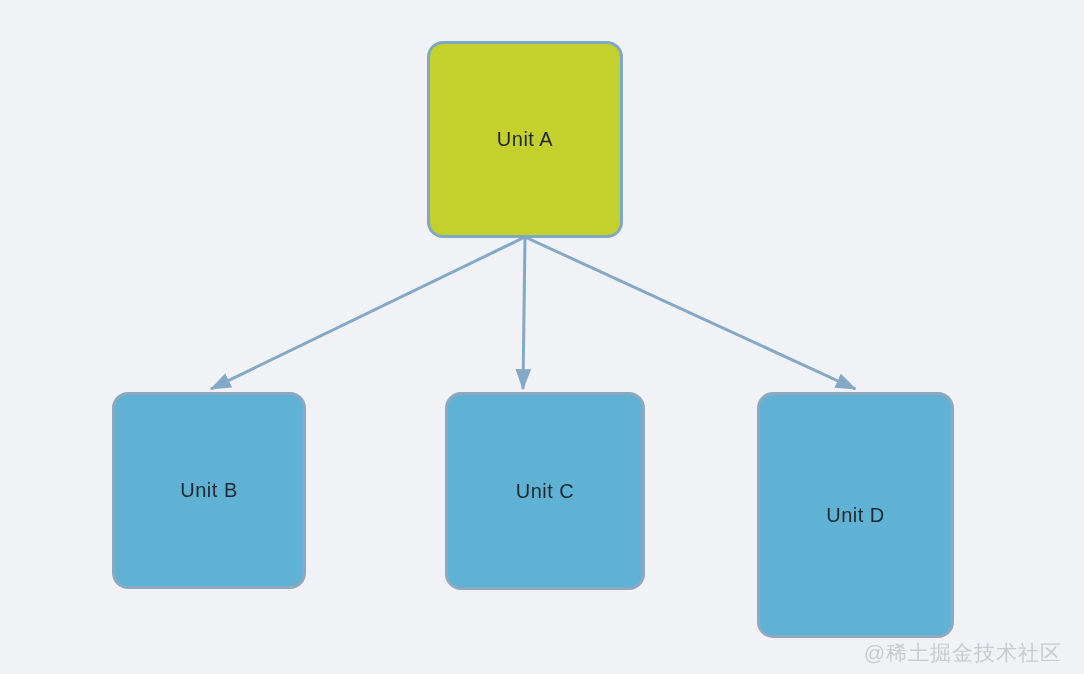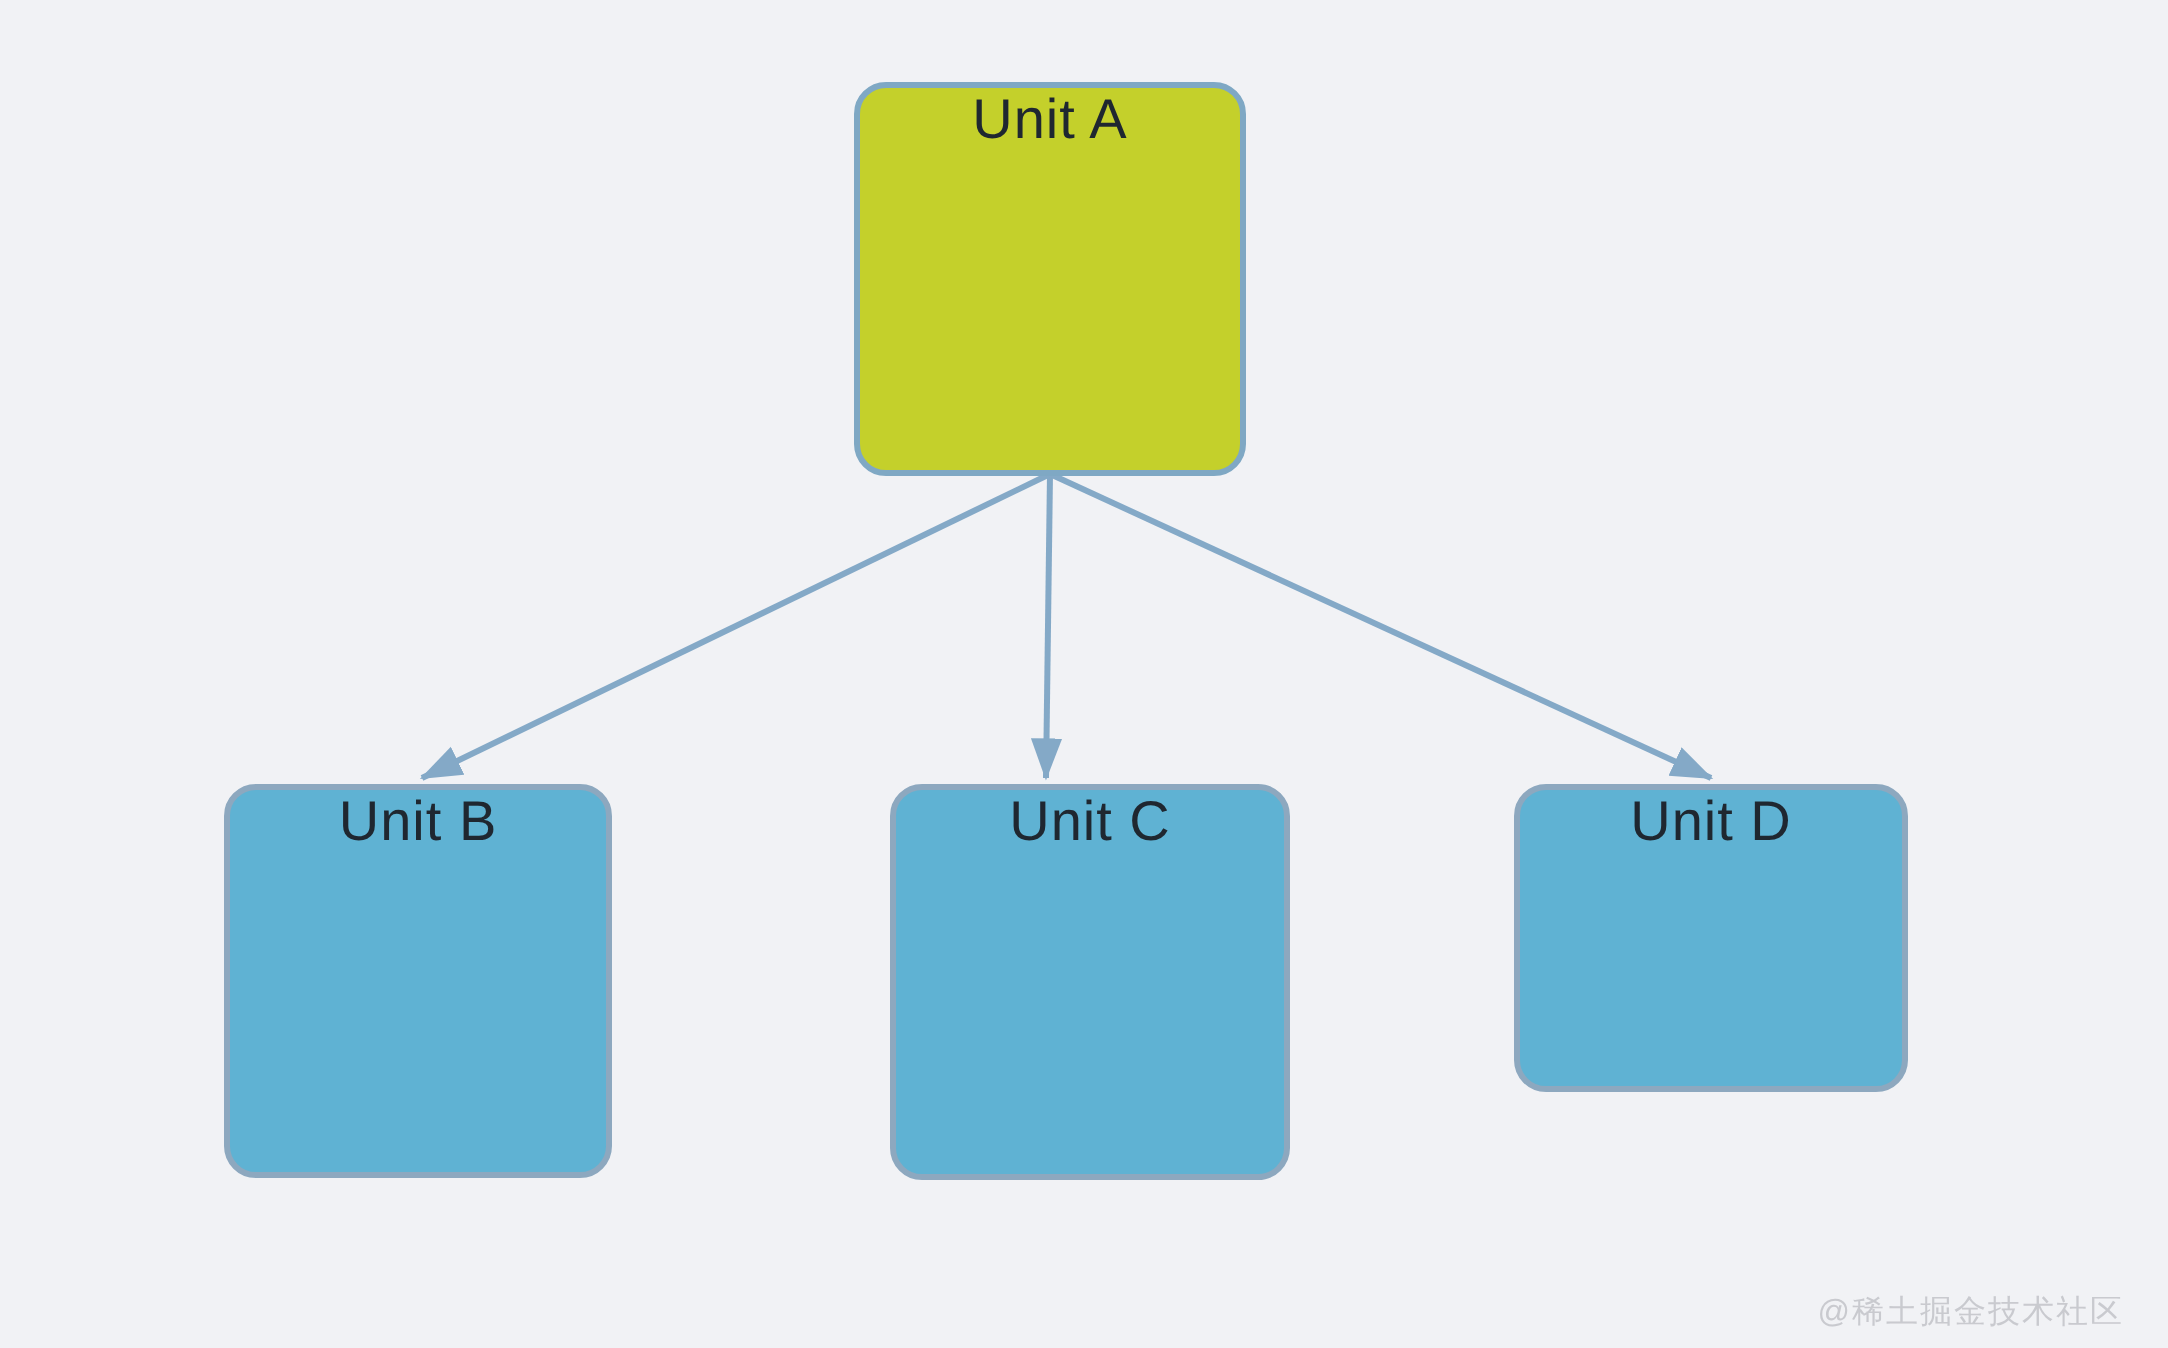--- a/index.html
+++ b/index.html
@@ -16,45 +16,46 @@
   }
   .edge-layer{
     position:absolute;
     left:0;top:0;
     width:1084px;height:674px;
     pointer-events:none;
   }
   .node{
     position:absolute;
     display:flex;
+    align-items:center;
     justify-content:center;
     border-radius:16px;
     box-sizing:border-box;
-    font-size:28px;
+    font-size:20px;
     letter-spacing:0.5px;
     color:var(--label,#1f2730);
     cursor:default;
   }
   .node.root{
     background:var(--root-fill,#c4d02b);
     border:3px solid var(--root-border,#7fa8c4);
   }
   .node.child{
     background:var(--child-fill,#5fb2d3);
     border:3px solid var(--child-border,#8da8bf);
   }
   #node-A{left:427px;top:41px;width:196px;height:197px;}
   #node-B{left:112px;top:392px;width:194px;height:197px;}
   #node-C{left:445px;top:392px;width:200px;height:198px;}
-  #node-D{left:757px;top:392px;width:197px;height:154px;}
+  #node-D{left:757px;top:392px;width:197px;height:246px;}
   .watermark{
     position:absolute;
     right:22px;
     bottom:7px;
-    font-size:16px;
+    font-size:21px;
     color:var(--watermark,#c9cacf);
     letter-spacing:1px;
     user-select:none;
   }
 </style>
 </head>
 <body>
 
 <div class="canvas" style="--bg: #f1f2f5; --root-fill: #c4d02b; --root-border: #7fa8c4; --child-fill: #5fb2d3; --child-border: #8da8bf; --label: #1f2730; --watermark: #c9cacf;">
 

